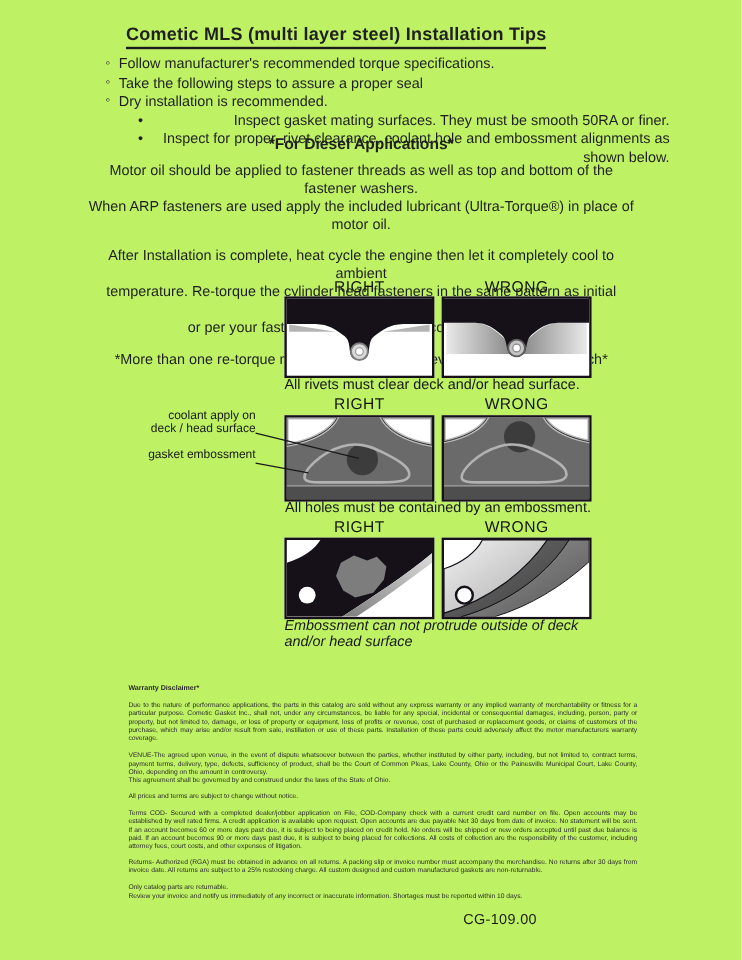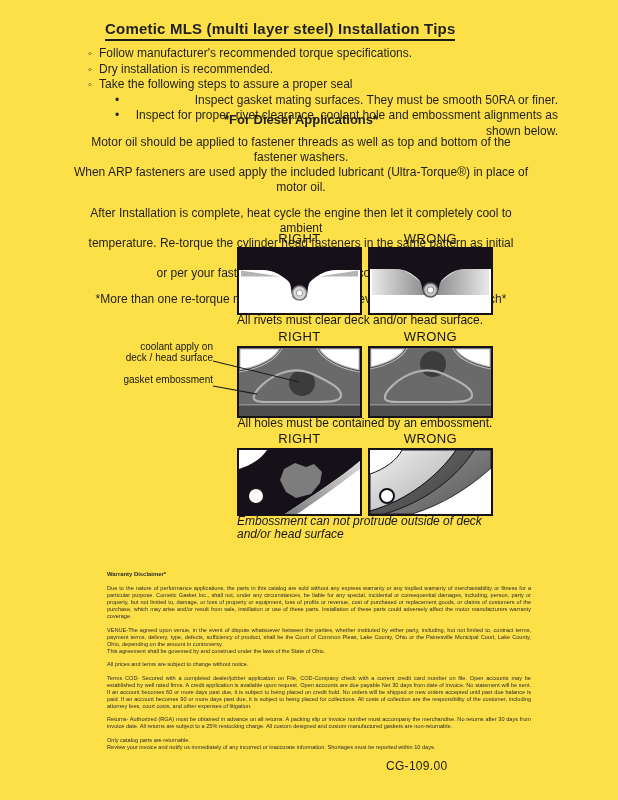--- a/index.html
+++ b/index.html
@@ -1,18 +1,18 @@
 <!DOCTYPE html>
 <html><head>
 <meta charset="utf-8">
 <style>
   * { margin:0; padding:0; box-sizing:border-box; }
   html,body { background:#ffffff; }
   #page {
-    position:relative; width:618px; height:800px; background:#fde047;
+    position:relative; width:618px; height:800px; background:#bef264;
     font-family:"Liberation Sans", sans-serif; color:#1f1f1f; overflow:hidden;
   }
   
   .title {
     position:absolute; left:105px; top:20px;
     font-size:15px; font-weight:bold; letter-spacing:.2px;
     border-bottom:2px solid #1b1b1b; padding-bottom:2px; display:inline-block;
   }
   .tips { position:absolute; left:88px; top:46px; width:470px; font-size:12px; line-height:15.5px; }
   .tip  { position:relative; padding-left:11px; }
@@ -37,22 +37,22 @@
 </style>
 </head>
 <body>
 
 <div id="page">
 
   <div class="title">Cometic MLS (multi layer steel) Installation Tips</div>
 
   <div class="tips">
     <div class="tip">Follow manufacturer's recommended torque specifications.</div>
+    <div class="tip">Take the following steps to assure a proper seal</div>
     <div class="tip">Dry installation is recommended.</div>
-    <div class="tip">Take the following steps to assure a proper seal</div>
     <div class="subtip">Inspect gasket mating surfaces.  They must be smooth 50RA or finer.</div>
     <div class="subtip">Inspect for proper, rivet clearance, coolant hole and embossment alignments as shown below.</div>
   </div>
 
   <div class="diesel">
     <h2>*For Diesel Applications*</h2>
     <p>Motor oil should be applied to fastener threads as well as top and bottom of the fastener washers.
 When ARP fasteners are used apply the included lubricant (Ultra-Torque®) in place of motor oil.</p>
     <p>After Installation is complete, heat cycle the engine then let it completely cool to ambient
 temperature. Re-torque the cylinder head fasteners in the same pattern as initial installation

